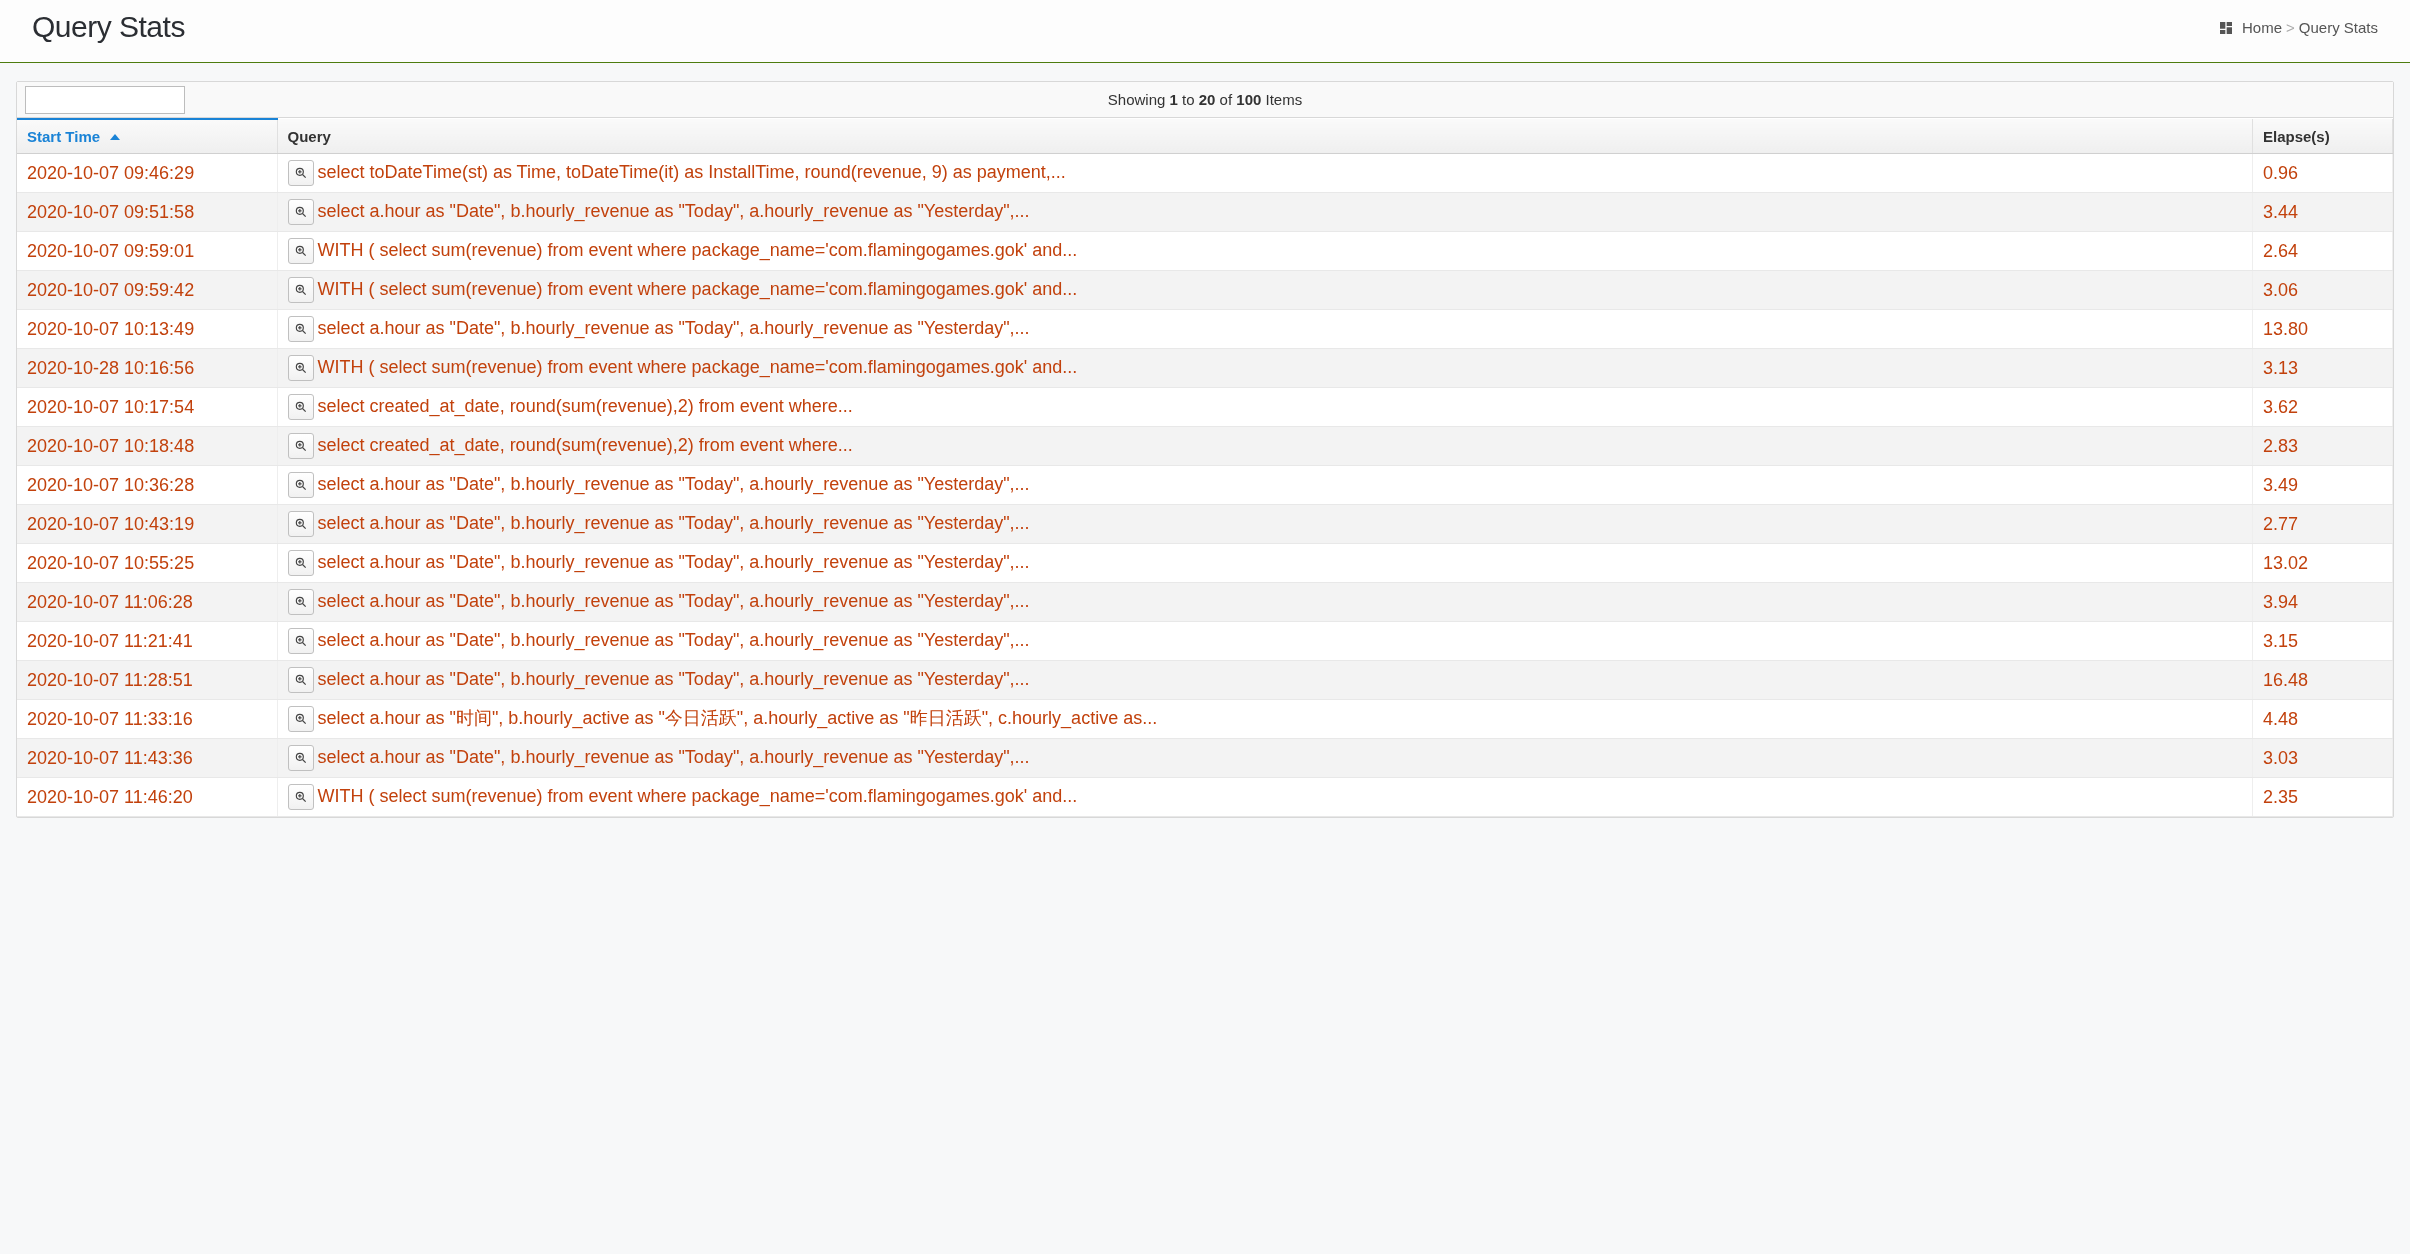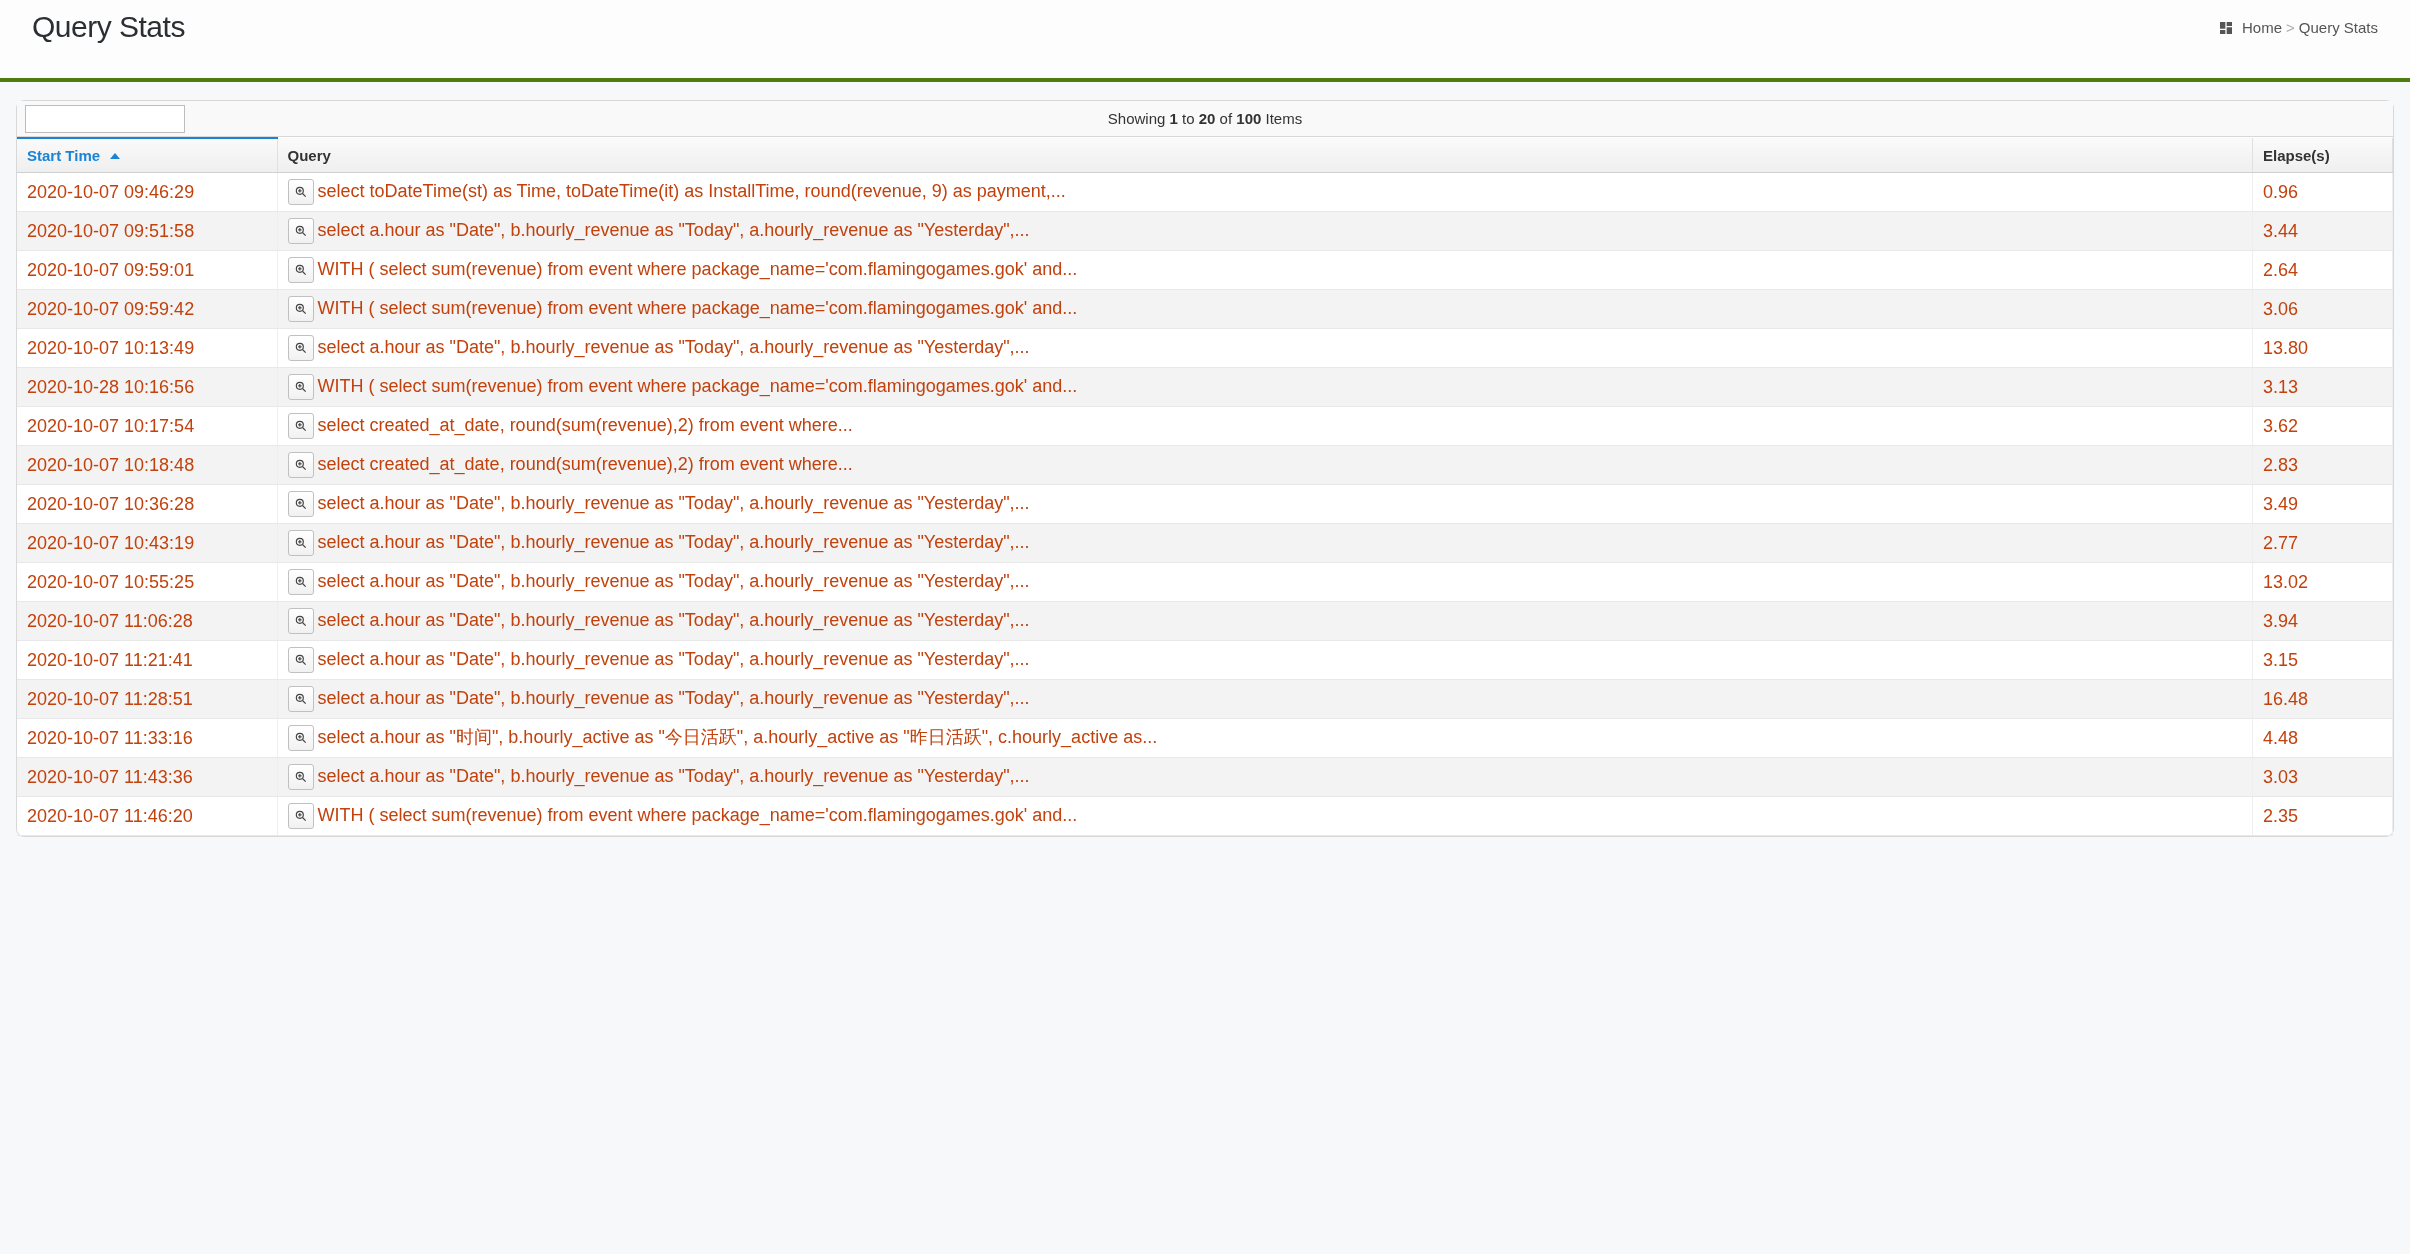--- a/index.html
+++ b/index.html
@@ -10,23 +10,23 @@
     background: #f7f8f9;
     color: #333;
     font-size: 15px;
   }
 
   
   .page-header {
     display: flex;
     align-items: center;
     justify-content: space-between;
-    padding: 10px 32px 34px 32px;
+    padding: 10px 32px 18px 32px;
     background: #fdfdfd;
-    border-bottom: 4px solid #4d7c0f;
+    border-bottom: 1px solid #4d7c0f;
   }
   .page-title {
     font-size: 30px;
     font-weight: 500;
     color: #2b2e33;
     letter-spacing: -0.5px;
   }
   .breadcrumb {
     display: flex;
     align-items: center;
@@ -37,21 +37,21 @@
   .breadcrumb a { color: #555; text-decoration: none; cursor: pointer; }
   .breadcrumb .sep { color: #aaa; }
   .breadcrumb .current { color: #555; }
   .dash-icon { width: 16px; height: 14px; display: inline-block; vertical-align: -2px; margin-right: 4px; }
 
   
   .panel {
     margin: 18px 16px 0 16px;
     border: 1px solid #d8d8d8;
     background: #fff;
-    border-radius: 8px;
+    border-radius: 2px;
   }
 
   .grid-top {
     display: flex;
     align-items: center;
     border-bottom: 1px solid #d8d8d8;
     background: #f9f9f9;
     height: 36px;
     padding: 0 8px;
     position: relative;

